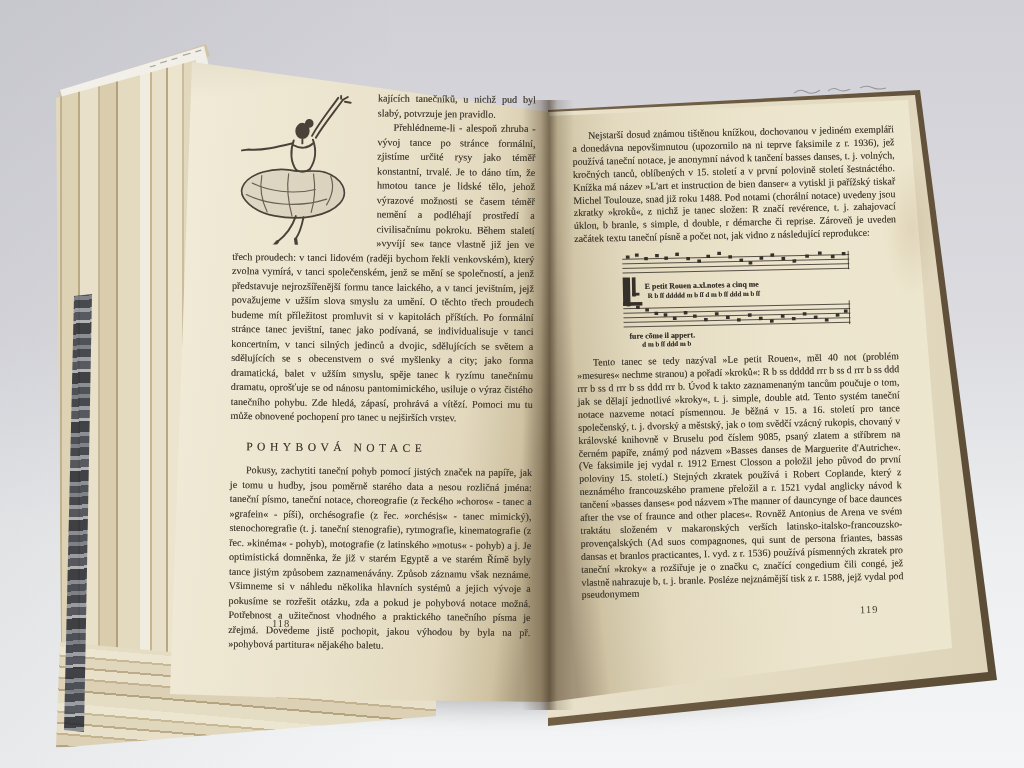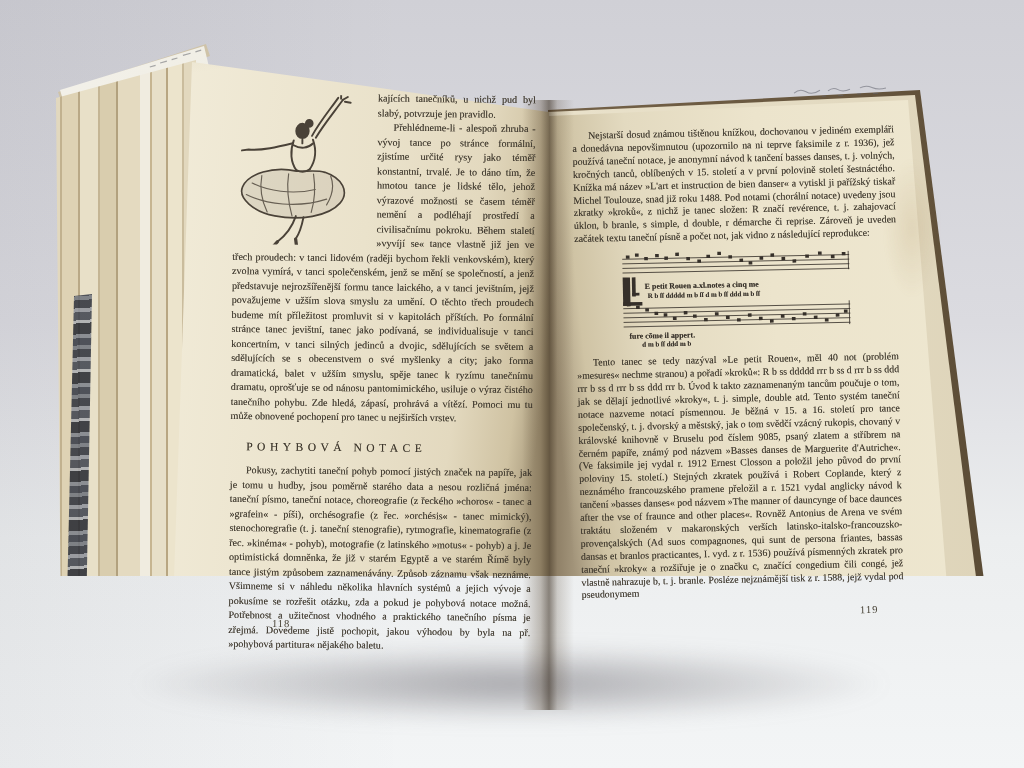--- a/index.html
+++ b/index.html
@@ -3,21 +3,21 @@
 <meta charset="utf-8">
 <style>
   html,body{margin:0;padding:0;}
   body{
     width:1024px;height:768px;overflow:hidden;
     font-family:"Liberation Serif", serif;
     background:
       linear-gradient(to right, rgba(20,20,40,0.05), rgba(0,0,0,0) 40%),
       linear-gradient(to bottom, #d0d0d6 0%, #dbdbe0 42%, #eceeef 70%, #f3f5f6 100%);
   }
-  .stage{position:relative;width:1024px;height:576px;}
+  .stage{position:relative;width:1024px;height:768px;}
 
   
   .table-shadow{
     position:absolute;left:30px;top:630px;width:960px;height:120px;z-index:1;
     background:radial-gradient(ellipse 55% 45% at 50% 45%, rgba(105,103,110,0.55), rgba(105,103,110,0) 72%);
     filter:blur(9px);
   }
 
   
   .standing-cover{

